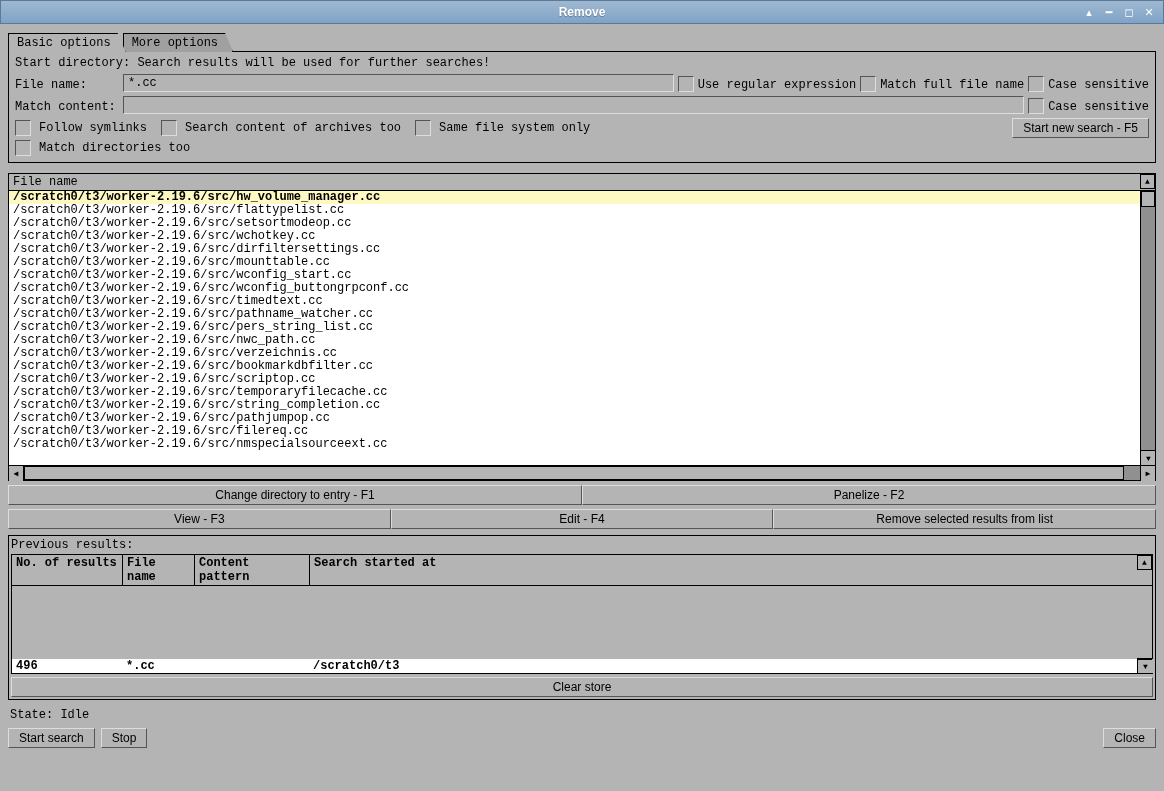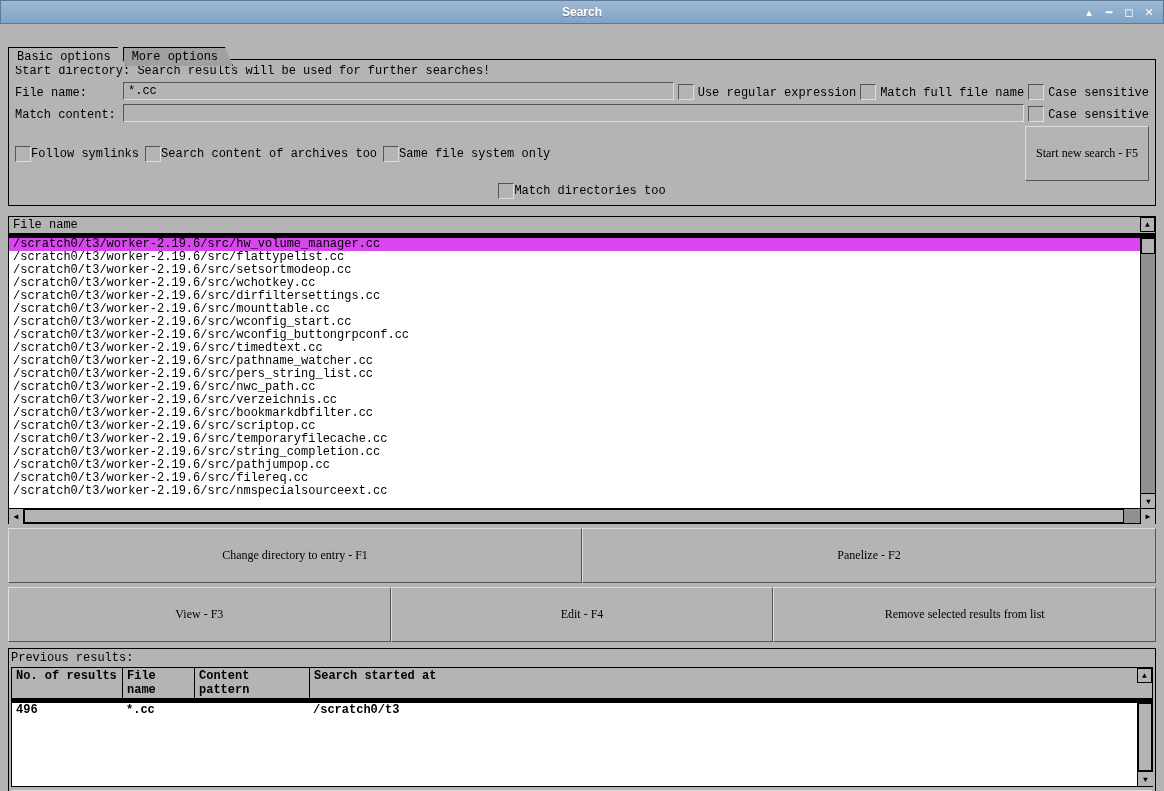--- a/index.html
+++ b/index.html
@@ -43,23 +43,23 @@
   justify-content: center;
   color: #fff;
   font-size: 11px;
   cursor: pointer;
 }
 .window-body {
   padding: 8px;
 }
 .tab-row {
   display: flex;
-  margin-bottom: 8px;
+  margin-bottom: 0;
   position: relative;
-  top: 15px;
+  top: 1px;
   z-index: 2;
 }
 .tab {
   padding: 2px 8px;
   border: 1px solid #000;
   border-bottom: none;
   background: #b4b4b4;
   position: relative;
   margin-right: -3px;
   clip-path: polygon(0 0, calc(100% - 8px) 0, 100% 100%, 0 100%);
@@ -103,46 +103,45 @@
   border-right-color: #ddd;
   border-bottom-color: #ddd;
   background: #b4b4b4;
   display: inline-block;
   vertical-align: middle;
 }
 .check-label { white-space: nowrap; }
 .check-row {
   display: flex;
   align-items: center;
-  gap: 0;
+  gap: 8px;
   margin-top: 2px;
-  justify-content: center;
 }
 .btn {
   border: 1px solid #000;
   border-top-color: #ddd;
   border-left-color: #ddd;
   border-right-color: #555;
   border-bottom-color: #555;
   background: #b4b4b4;
-  padding: 19px 10px;
-  font-family: Liberation Serif, serif;
+  padding: 2px 10px;
+  font-family: Liberation Sans, sans-serif;
   font-size: inherit;
   cursor: pointer;
   text-align: center;
 }
 .results-panel {
   margin-top: 10px;
   border: 1px solid #000;
   display: flex;
   flex-direction: column;
   height: 308px;
 }
 .col-header {
-  border-bottom: 5px solid #000000;
+  border-bottom: 1px solid #000000;
   display: flex;
 }
 .col-header .col-title {
   padding: 1px 4px;
   border-left: 1px solid #000;
   flex: 1;
 }
 .col-header .col-title:first-child { border-left: none; }
 .scroll-up, .scroll-down {
   width: 15px;
@@ -164,21 +163,22 @@
   background: #fff;
   overflow: hidden;
   line-height: 13px;
 }
 .result-row {
   padding: 0 4px;
   white-space: nowrap;
   overflow: hidden;
 }
 .result-row.selected {
-  background: #d946ef;
+  background: #fef9c3;
+  font-weight: bold;
 }
 .vscroll {
   width: 15px;
   border-left: 1px solid #000;
   display: flex;
   flex-direction: column;
   background: #909090;
 }
 .vscroll-track { flex: 1; position: relative; }
 .vscroll-thumb {
@@ -218,20 +218,21 @@
   border: 1px solid #000;
   margin-top: 2px;
   height: 120px;
   display: flex;
   flex-direction: column;
   font-weight: bold;
 }
 .prev-list {
   flex: 1;
   display: flex;
+  align-items: flex-end;
 }
 .prev-rows {
   flex: 1;
   background: #fff;
 }
 .prev-row {
   display: flex;
   padding: 0;
 }
 .prev-cell { padding: 0 4px; }
@@ -241,21 +242,21 @@
   display: flex;
   gap: 6px;
   align-items: flex-end;
 }
 .spacer { flex: 1; }
 </style>
 </head>
 <body>
 
 <div class="titlebar">
-  <span class="titlebar-title">Search</span>
+  <span class="titlebar-title">Remove</span>
   <div class="titlebar-controls">
     <span class="titlebar-btn">▴</span>
     <span class="titlebar-btn">━</span>
     <span class="titlebar-btn">◻</span>
     <span class="titlebar-btn">✕</span>
   </div>
 </div>
 
 <div class="window-body">
 
@@ -382,21 +383,21 @@
             </div>
           <div class="scroll-down" style="border:none;border-top:1px solid #000">▼</div>
         </div>
       </div>
     </div>
     <button class="btn" style="width:100%;margin-top:3px">Clear store</button>
   </div>
 
   <div class="state-row">
     <span>State:</span>
-    <span>Match</span>
+    <span>Idle</span>
   </div>
 
   <div class="bottom-bar">
     <button class="btn">Start search</button>
     <button class="btn">Stop</button>
     <span class="spacer"></span>
     <button class="btn">Close</button>
   </div>
 
 </div>

